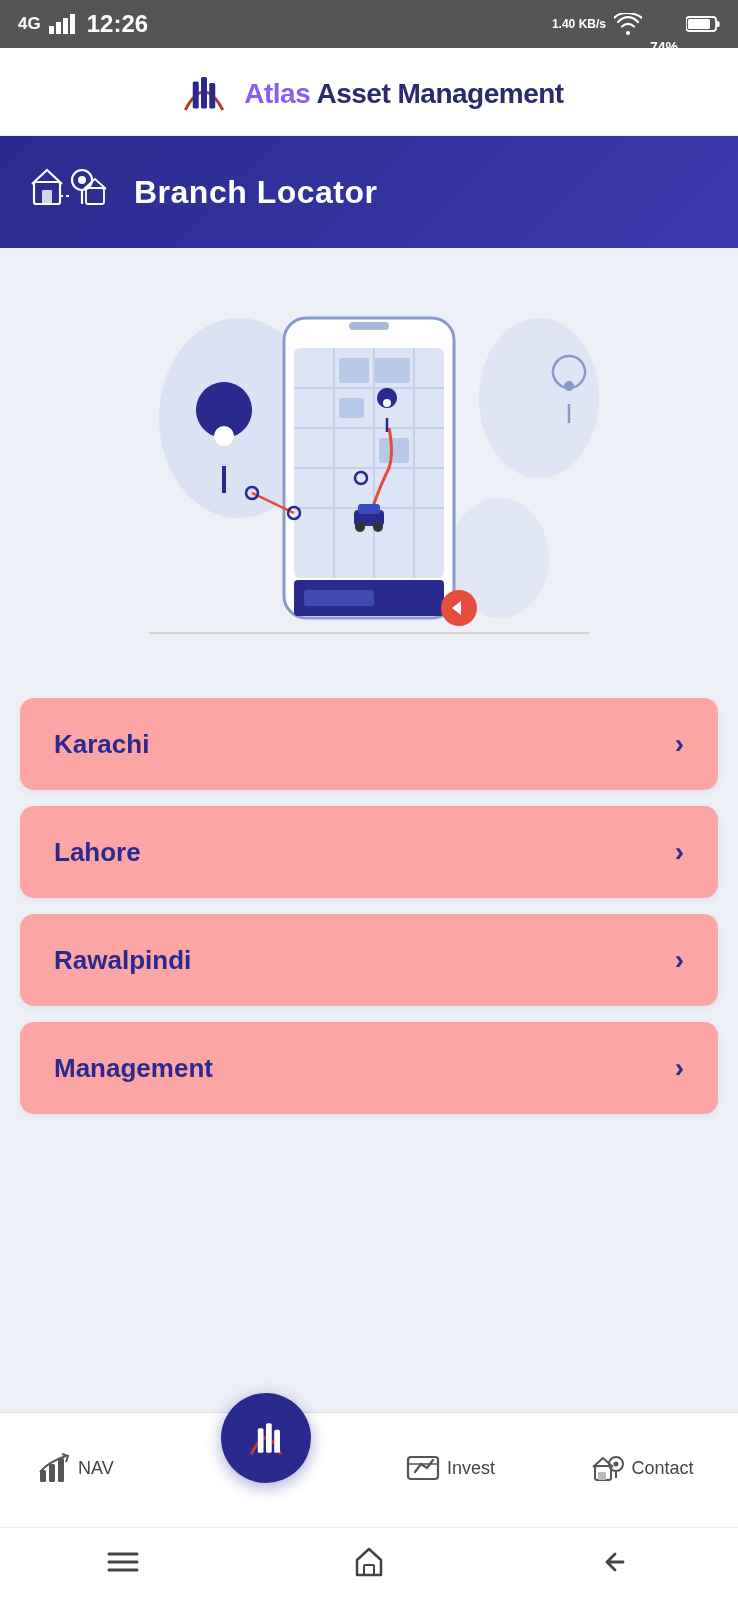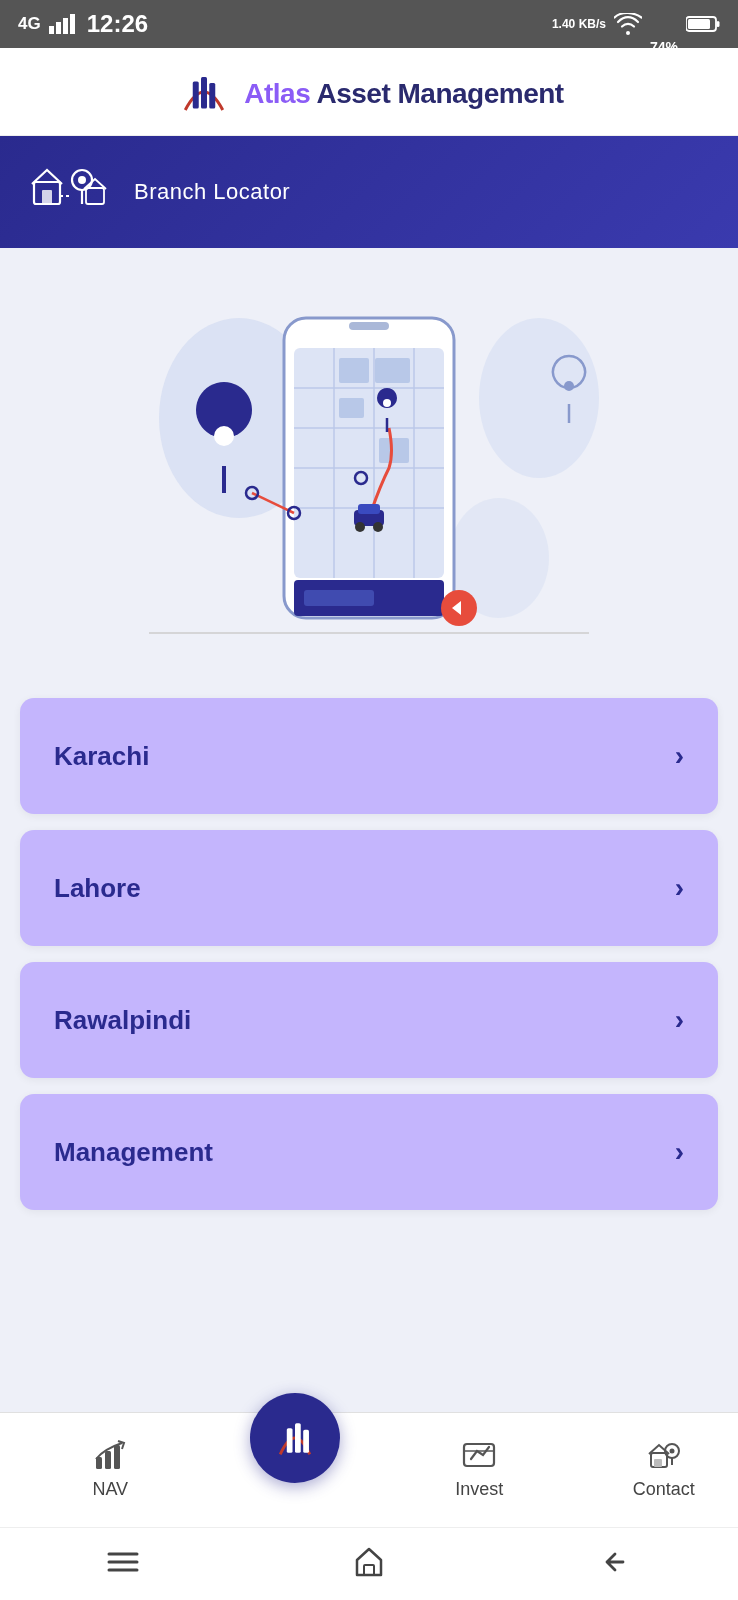--- a/index.html
+++ b/index.html
@@ -67,22 +67,22 @@
       align-items: center;
       padding: 22px 30px;
       gap: 24px;
     }
     .branch-banner-icon {
       width: 80px;
       height: 68px;
     }
     .branch-banner-title {
       color: white;
-      font-size: 22px;
-      font-weight: 400;
+      font-size: 32px;
+      font-weight: 700;
       letter-spacing: 0.5px;
     }
 
     
     .map-illustration {
       background: #eef0f8;
       display: flex;
       justify-content: center;
       align-items: center;
       padding: 30px 0 10px 0;
@@ -92,26 +92,26 @@
     
     .city-list {
       background: #eef0f8;
       padding: 30px 20px 20px 20px;
       display: flex;
       flex-direction: column;
       gap: 16px;
       flex: 1;
     }
     .city-item {
-      background: #c4b5fd;
+      background: #fca5a5;
       border-radius: 14px;
       display: flex;
       justify-content: space-between;
       align-items: center;
-      padding: 42px 34px;
+      padding: 30px 34px;
       box-shadow: 0 2px 8px rgba(0,0,0,0.06);
       cursor: pointer;
     }
     .city-name {
       font-size: 26px;
       font-weight: 800;
       color: #2a2a8e;
     }
     .chevron {
       font-size: 28px;
@@ -124,21 +124,21 @@
       background: white;
       display: flex;
       justify-content: space-around;
       align-items: center;
       padding: 10px 0 14px 0;
       border-top: 1px solid #e0e0e0;
       position: relative;
     }
     .nav-item {
       display: flex;
-      flex-direction: column;
+      flex-direction: row;
       align-items: center;
       gap: 6px;
       cursor: pointer;
       flex: 1;
       margin-left: 36px;
     }
     .nav-item-center {
       position: relative;
       top: -30px;
     }

